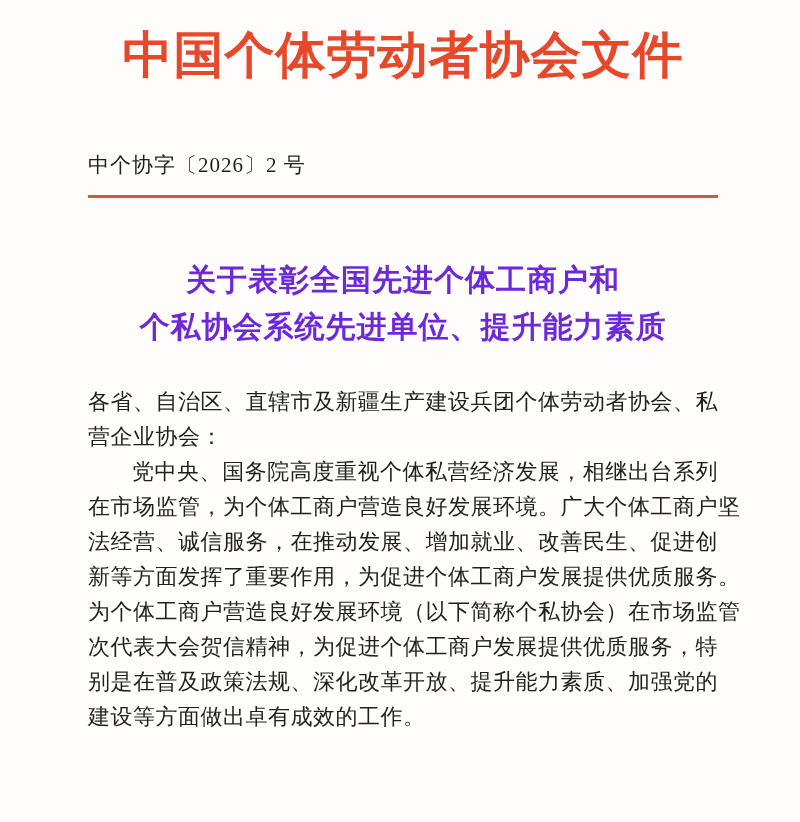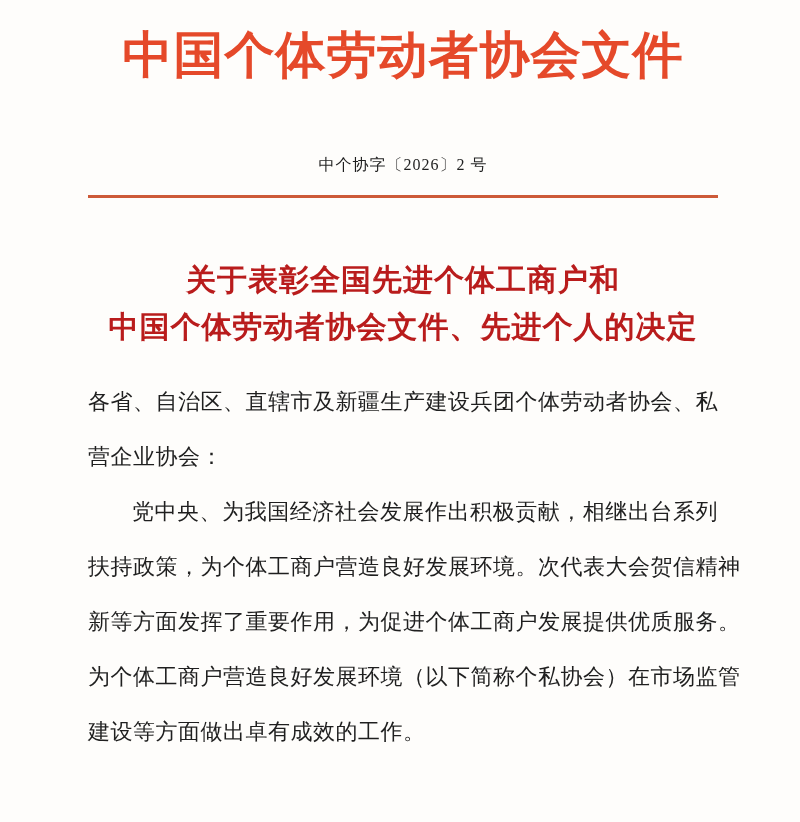--- a/index.html
+++ b/index.html
@@ -25,51 +25,49 @@
     margin-top: 16px;
     text-align: center;
     font-size: 50px;
     line-height: 78px;
     font-weight: bold;
     letter-spacing: 1px;
     white-space: nowrap;
   }
   .doc-number {
     margin-top: 56px;
-    text-align: center;
-    font-size: 16px;
+    font-size: 21px;
     line-height: 30px;
     letter-spacing: 1px;
   }
   .red-rule {
     margin-top: 15px;
     height: 0;
     border: none;
     border-top: 3px solid #cd5a38;
   }
   .doc-title {
     margin-top: 58px;
     text-align: center;
     font-weight: bold;
     font-size: 30px;
     line-height: 47px;
-    color: #b91c1c;
+    color: #6d28d9;
     letter-spacing: 1px;
   }
   .doc-body {
     margin-top: 34px;
     font-size: 22px;
     line-height: 35px;
   }
   .body-line {
     text-align: justify;
     text-align-last: justify;
     letter-spacing: 0.5px;
     white-space: nowrap;
-    margin-top: 20px;
   }
   .body-line.last-line {
     text-align: right;
     text-align-last: left;
     white-space: normal;
   }
   .body-line.indent {
     padding-left: 44px; 
   }
 </style>
@@ -80,27 +78,30 @@
   <div class="content">
 
     <div class="letterhead" style="color: rgb(229, 73, 42);">中国个体劳动者协会文件</div>
 
     <div class="doc-number">中个协字〔2026〕2 号</div>
 
     <hr class="red-rule" style="border-top-color: rgb(205, 90, 56);">
 
     <div class="doc-title">
       <div class="doc-title-line">关于表彰全国先进个体工商户和</div>
-      <div class="doc-title-line">中国个体劳动者协会文件、先进个人的决定</div>
+      <div class="doc-title-line">个私协会系统先进单位、提升能力素质</div>
     </div>
 
     <div class="doc-body" style="color: rgb(31, 31, 31);">
         <div class="body-line">各省、自治区、直辖市及新疆生产建设兵团个体劳动者协会、私</div>
         <div class="body-line last-line">营企业协会：</div>
-        <div class="body-line indent">党中央、为我国经济社会发展作出积极贡献，相继出台系列</div>
-        <div class="body-line">扶持政策，为个体工商户营造良好发展环境。次代表大会贺信精神</div>
+        <div class="body-line indent">党中央、国务院高度重视个体私营经济发展，相继出台系列</div>
+        <div class="body-line">在市场监管，为个体工商户营造良好发展环境。广大个体工商户坚</div>
+        <div class="body-line">法经营、诚信服务，在推动发展、增加就业、改善民生、促进创</div>
         <div class="body-line">新等方面发挥了重要作用，为促进个体工商户发展提供优质服务。</div>
         <div class="body-line">为个体工商户营造良好发展环境（以下简称个私协会）在市场监管</div>
+        <div class="body-line">次代表大会贺信精神，为促进个体工商户发展提供优质服务，特</div>
+        <div class="body-line">别是在普及政策法规、深化改革开放、提升能力素质、加强党的</div>
         <div class="body-line last-line">建设等方面做出卓有成效的工作。</div>
       </div>
 
   </div>
 </div>
 
 </body></html>

